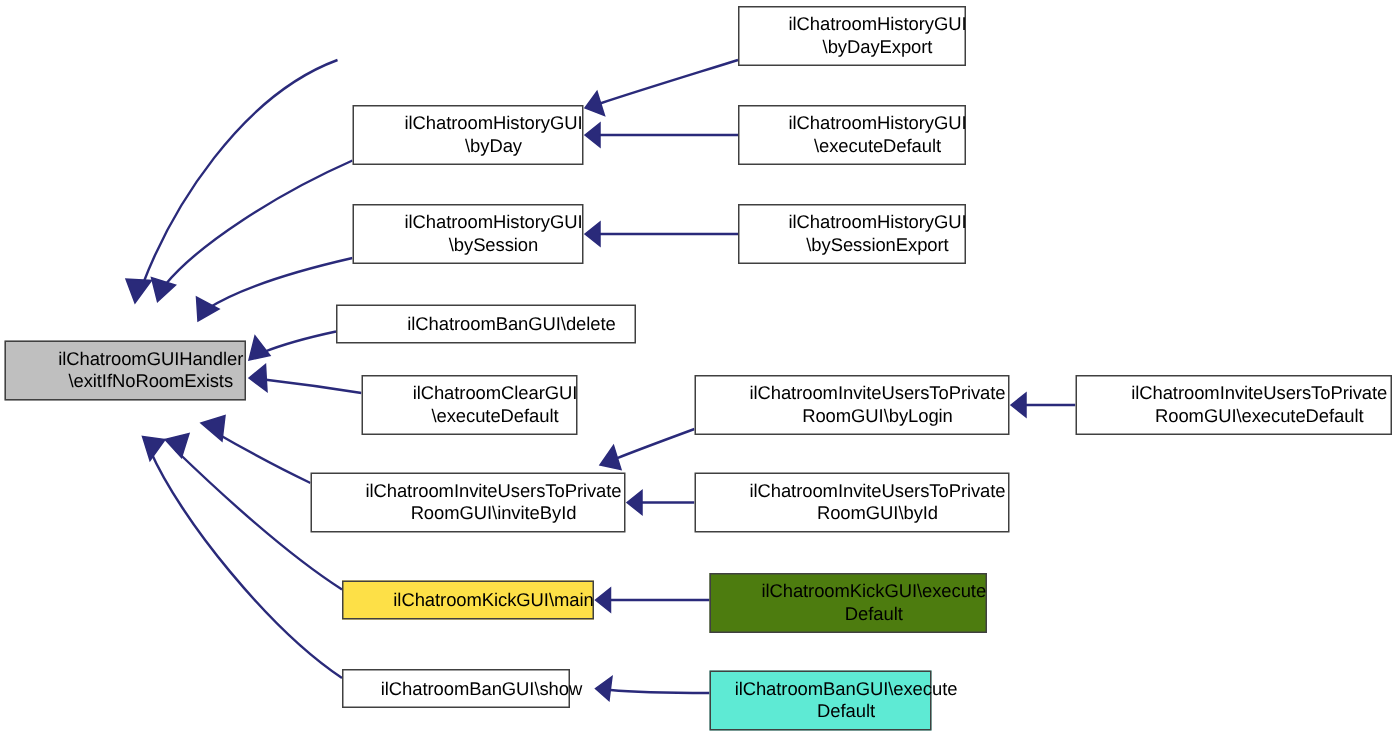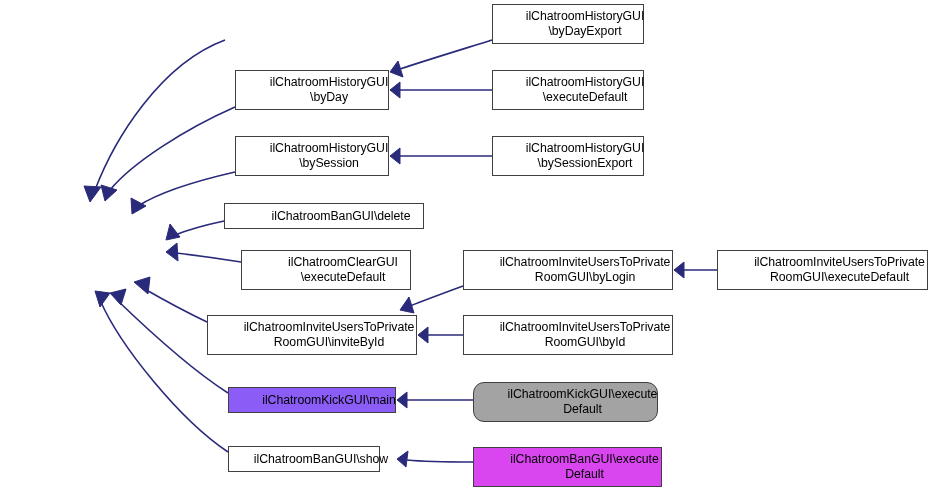--- a/index.html
+++ b/index.html
@@ -43,40 +43,42 @@
       <polygon points="400,310 409,297 414,313" fill="#2a2a7a" stroke="#2a2a7a" stroke-width="1"></polygon>
       <path d="M463,335 C450,335 440,335 428,335" fill="none" stroke="#2a2a7a" stroke-width="1.6"></path>
       <polygon points="418,335 428,327 428,343" fill="#2a2a7a" stroke="#2a2a7a" stroke-width="1"></polygon>
       <path d="M473,400 C452,400 427,400 407,400" fill="none" stroke="#2a2a7a" stroke-width="1.6"></path>
       <polygon points="397,400 407,392 407,408" fill="#2a2a7a" stroke="#2a2a7a" stroke-width="1"></polygon>
       <path d="M473,462 C452,462 427,462 407,460" fill="none" stroke="#2a2a7a" stroke-width="1.6"></path>
       <polygon points="397,459 408,451 406,467" fill="#2a2a7a" stroke="#2a2a7a" stroke-width="1"></polygon>
       <path d="M717,270 C706,270 695,270 684,270" fill="none" stroke="#2a2a7a" stroke-width="1.6"></path>
       <polygon points="674,270 684,262 684,278" fill="#2a2a7a" stroke="#2a2a7a" stroke-width="1"></polygon>
     </svg>
+<div class="node center" style="left: 3px; top: 227px; width: 161px; height: 40px; background: rgb(191, 191, 191); border-color: rgb(64, 64, 64); color: rgb(0, 0, 0);">ilChatroomGUIHandler
+\exitIfNoRoomExists</div>
     <div class="node" style="left: 235px; top: 70px; width: 154px; height: 40px; background: rgb(255, 255, 255); border-color: rgb(64, 64, 64); color: rgb(0, 0, 0);">ilChatroomHistoryGUI
 \byDay</div>
     <div class="node" style="left: 235px; top: 136px; width: 154px; height: 40px; background: rgb(255, 255, 255); border-color: rgb(64, 64, 64); color: rgb(0, 0, 0);">ilChatroomHistoryGUI
 \bySession</div>
     <div class="node" style="left: 224px; top: 203px; width: 200px; height: 26px; background: rgb(255, 255, 255); border-color: rgb(64, 64, 64); color: rgb(0, 0, 0);">ilChatroomBanGUI\delete</div>
-    <div class="node" style="left: 241px; top: 250px; width: 170px; height: 40px; background: rgb(255, 255, 255); border-color: rgb(64, 64, 64); color: rgb(0, 0, 0);">ilChatroomClearGUI
+    <div class="node" style="left: 241px; top: 250px; width: 144px; height: 40px; background: rgb(255, 255, 255); border-color: rgb(64, 64, 64); color: rgb(0, 0, 0);">ilChatroomClearGUI
 \executeDefault</div>
     <div class="node" style="left: 207px; top: 315px; width: 210px; height: 40px; background: rgb(255, 255, 255); border-color: rgb(64, 64, 64); color: rgb(0, 0, 0);">ilChatroomInviteUsersToPrivate
 RoomGUI\inviteById</div>
-    <div class="node" style="left: 228px; top: 387px; width: 168px; height: 26px; background: #8b5cf6; border-color: rgb(64, 64, 64); color: rgb(0, 0, 0);">ilChatroomKickGUI\main</div>
+    <div class="node" style="left: 228px; top: 387px; width: 168px; height: 26px; background: #fde047; border-color: rgb(64, 64, 64); color: rgb(0, 0, 0);">ilChatroomKickGUI\main</div>
     <div class="node" style="left: 228px; top: 446px; width: 152px; height: 26px; background: rgb(255, 255, 255); border-color: rgb(64, 64, 64); color: rgb(0, 0, 0);">ilChatroomBanGUI\show</div>
     <div class="node" style="left: 492px; top: 4px; width: 152px; height: 40px; background: rgb(255, 255, 255); border-color: rgb(64, 64, 64); color: rgb(0, 0, 0);">ilChatroomHistoryGUI
 \byDayExport</div>
     <div class="node" style="left: 492px; top: 70px; width: 152px; height: 40px; background: rgb(255, 255, 255); border-color: rgb(64, 64, 64); color: rgb(0, 0, 0);">ilChatroomHistoryGUI
 \executeDefault</div>
     <div class="node" style="left: 492px; top: 136px; width: 152px; height: 40px; background: rgb(255, 255, 255); border-color: rgb(64, 64, 64); color: rgb(0, 0, 0);">ilChatroomHistoryGUI
 \bySessionExport</div>
     <div class="node" style="left: 463px; top: 250px; width: 210px; height: 40px; background: rgb(255, 255, 255); border-color: rgb(64, 64, 64); color: rgb(0, 0, 0);">ilChatroomInviteUsersToPrivate
 RoomGUI\byLogin</div>
     <div class="node" style="left: 463px; top: 315px; width: 210px; height: 40px; background: rgb(255, 255, 255); border-color: rgb(64, 64, 64); color: rgb(0, 0, 0);">ilChatroomInviteUsersToPrivate
 RoomGUI\byId</div>
-    <div class="node" style="left: 473px; top: 382px; width: 185px; height: 40px; background: #a3a3a3; border-color: rgb(64, 64, 64); color: rgb(0, 0, 0); border-radius: 11px;">ilChatroomKickGUI\execute
+    <div class="node" style="left: 473px; top: 382px; width: 185px; height: 40px; background: #4d7c0f; border-color: rgb(64, 64, 64); color: rgb(0, 0, 0);">ilChatroomKickGUI\execute
 Default</div>
-    <div class="node" style="left: 473px; top: 447px; width: 189px; height: 40px; background: #d946ef; border-color: rgb(64, 64, 64); color: rgb(0, 0, 0);">ilChatroomBanGUI\execute
+    <div class="node" style="left: 473px; top: 447px; width: 148px; height: 40px; background: #5eead4; border-color: rgb(64, 64, 64); color: rgb(0, 0, 0);">ilChatroomBanGUI\execute
 Default</div>
     <div class="node" style="left: 717px; top: 250px; width: 211px; height: 40px; background: rgb(255, 255, 255); border-color: rgb(64, 64, 64); color: rgb(0, 0, 0);">ilChatroomInviteUsersToPrivate
 RoomGUI\executeDefault</div>
   </div>
 
 </body></html>

